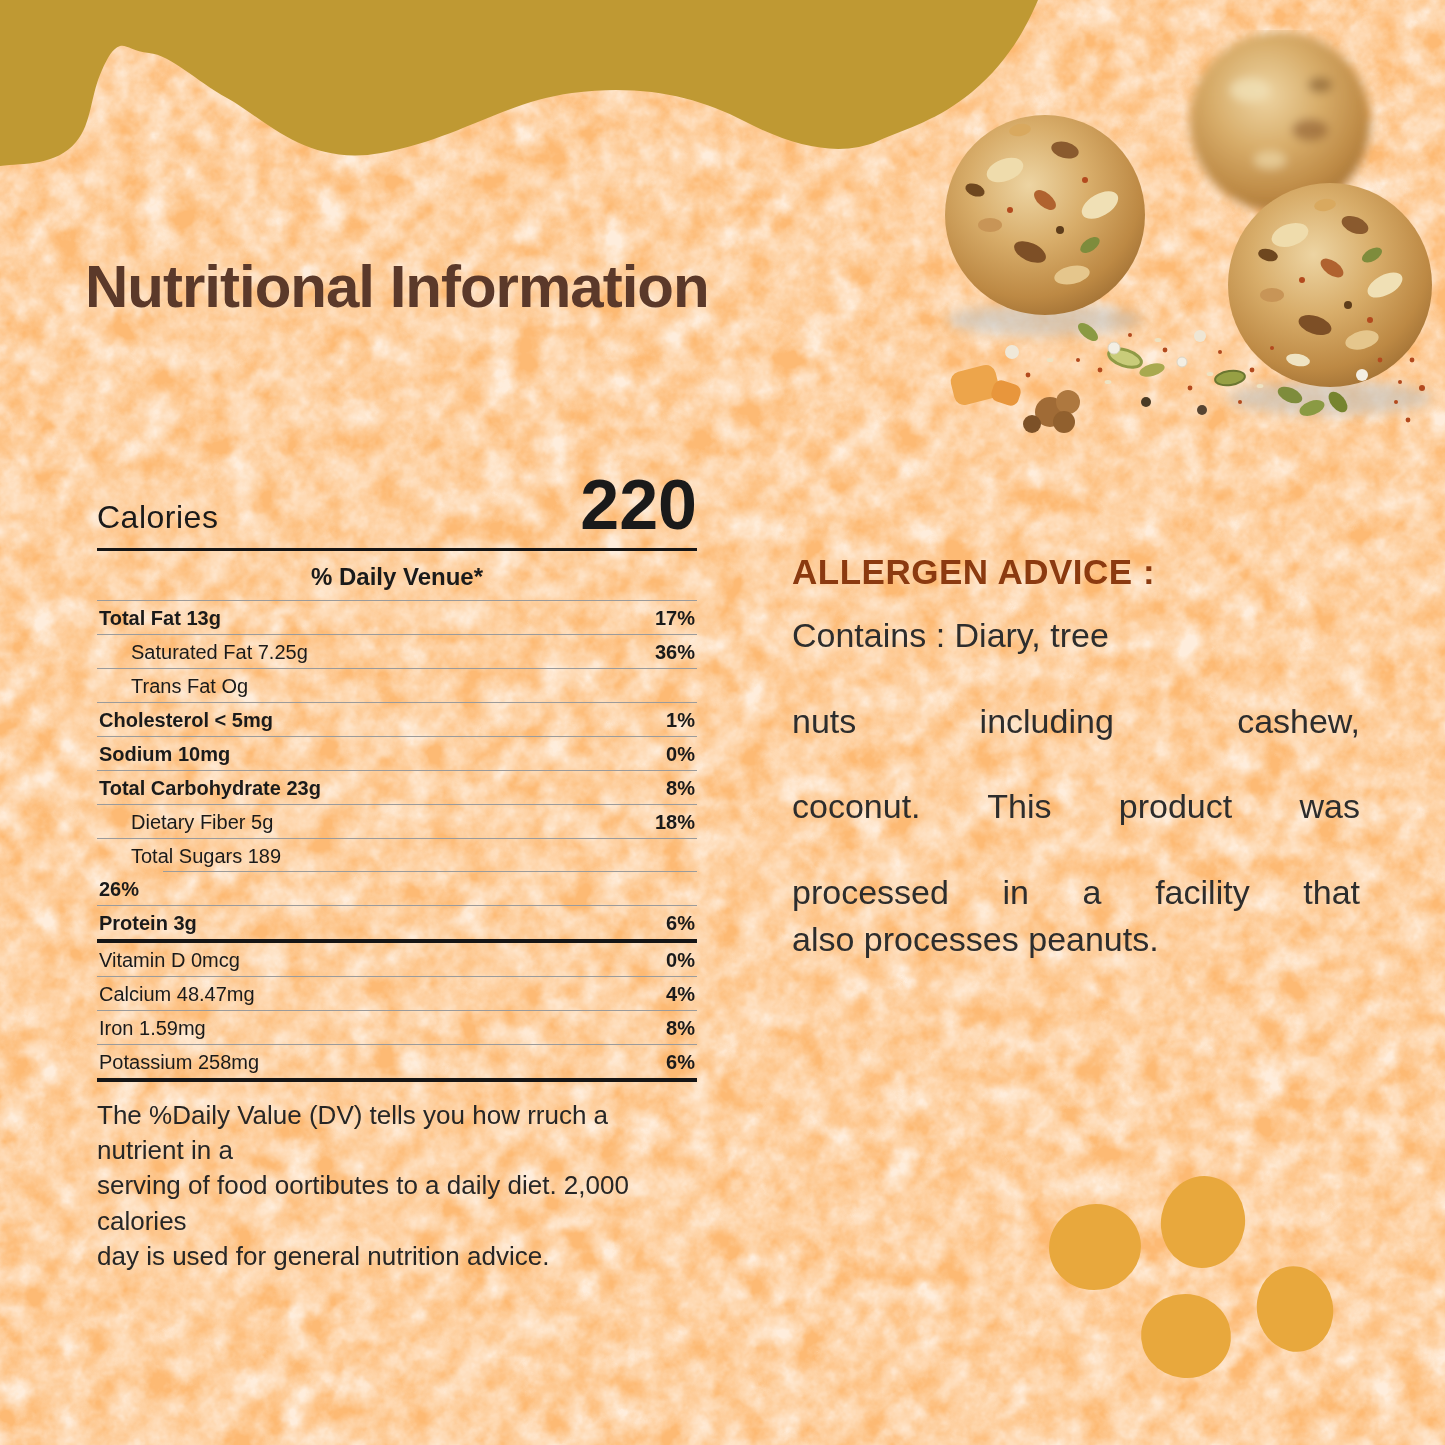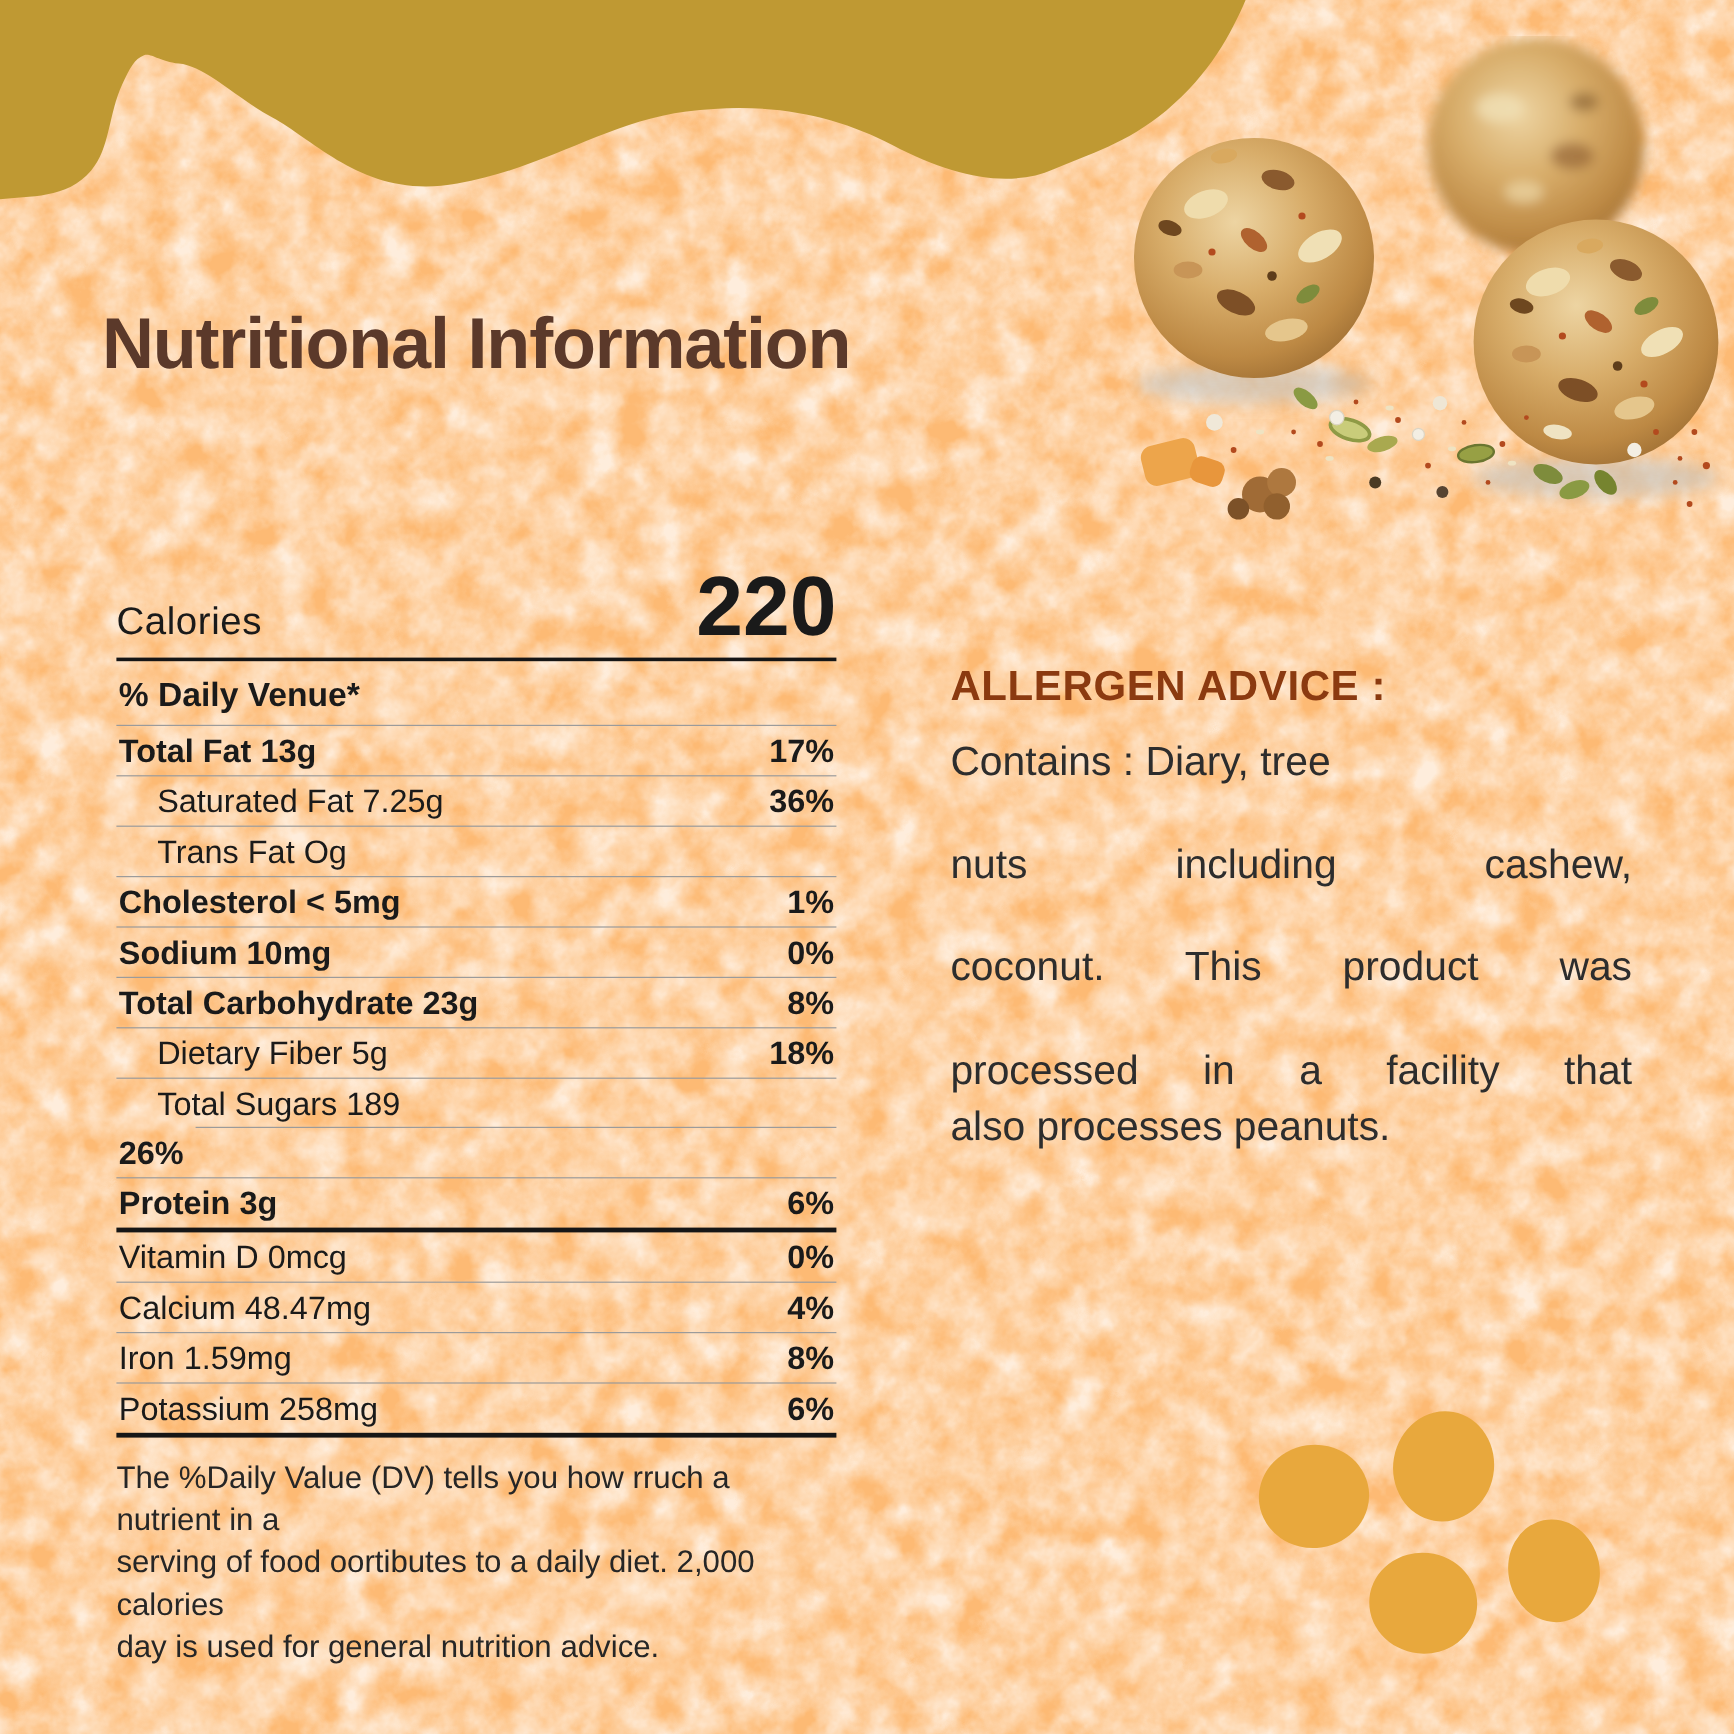--- a/index.html
+++ b/index.html
@@ -19,24 +19,24 @@
     font-size:60px;font-weight:700;letter-spacing:-1px;
     color:var(--title-brown,#5B392A);
   }
 
   
   .ntable{position:absolute;left:97px;top:476px;width:600px;}
   .cal-row{display:flex;justify-content:space-between;align-items:flex-end;
     border-bottom:3px solid #161616;padding-bottom:12px;}
   .cal-label{font-size:32px;font-weight:400;letter-spacing:.5px;}
   .cal-value{font-size:70px;font-weight:700;line-height:.85;text-align:center;}
-  .dv-header{text-align:left;font-size:28px;font-weight:700;
+  .dv-header{text-align:center;font-size:24px;font-weight:700;
     padding:12px 2px 9px;border-bottom:1px solid #9b9b9b;}
   .nrow{position:relative;display:flex;justify-content:space-between;align-items:baseline;
-    border-bottom:1px solid #9b9b9b;padding:6px 2px 4px;font-size:27px;}
+    border-bottom:1px solid #9b9b9b;padding:6px 2px 4px;font-size:20px;}
   .nrow .nval{font-weight:700;}
   .nrow.bold .nlabel{font-weight:700;}
   .nrow.indent-1 .nlabel{padding-left:32px;}
   .nrow.indent-2 .nlabel{padding-left:64px;}
   .nrow.thick-after{border-bottom:4px solid #161616;justify-content:space-between;}
   .nrow.div-indent{border-bottom:none;}
   .nrow.div-indent::after{content:"";position:absolute;left:66px;right:0;bottom:0;height:1px;background:#9b9b9b;}
   .footnote{margin:16px 0 0;font-size:26px;line-height:1.36;color:#262626;}
   .footnote span{display:block;}
 

